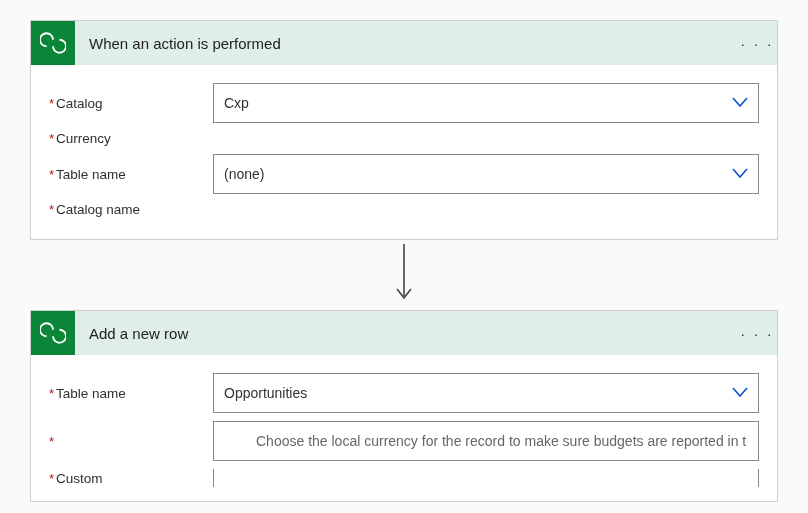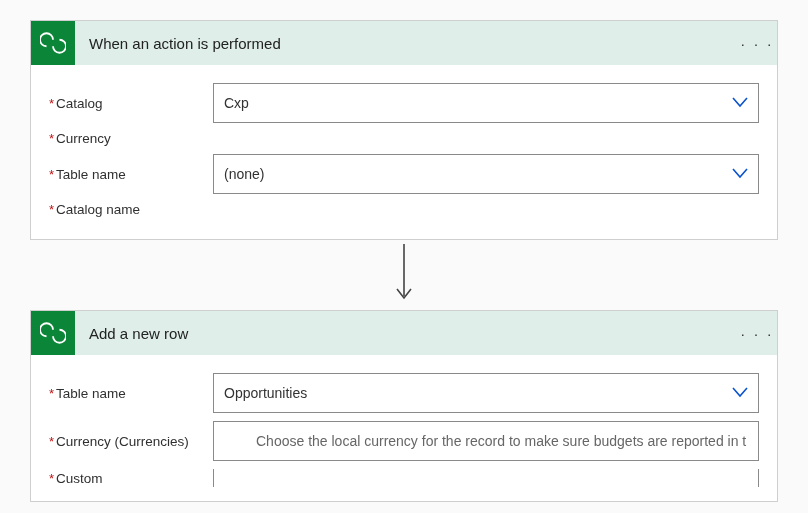--- a/index.html
+++ b/index.html
@@ -218,21 +218,20 @@
             <svg viewBox="0 0 16 12">
                 <polyline points="1,2 8,10 15,2"></polyline>
               </svg>
           </span>
         </div>
       </div>
 
       <div class="row">
         <div class="lbl">
           <span class="req">*</span>
-          <span>Currency (Currencies)</span>
         </div>
         <div class="field clickable">
           <span class="field-text placeholder">Choose the local currency for the record to make sure budgets are reported in t</span>
         </div>
       </div>
 
       <div class="row" style="margin-bottom:0; height:18px; overflow:hidden;">
         <div class="lbl">
           <span class="req">*</span>
           <span>Custom</span>

